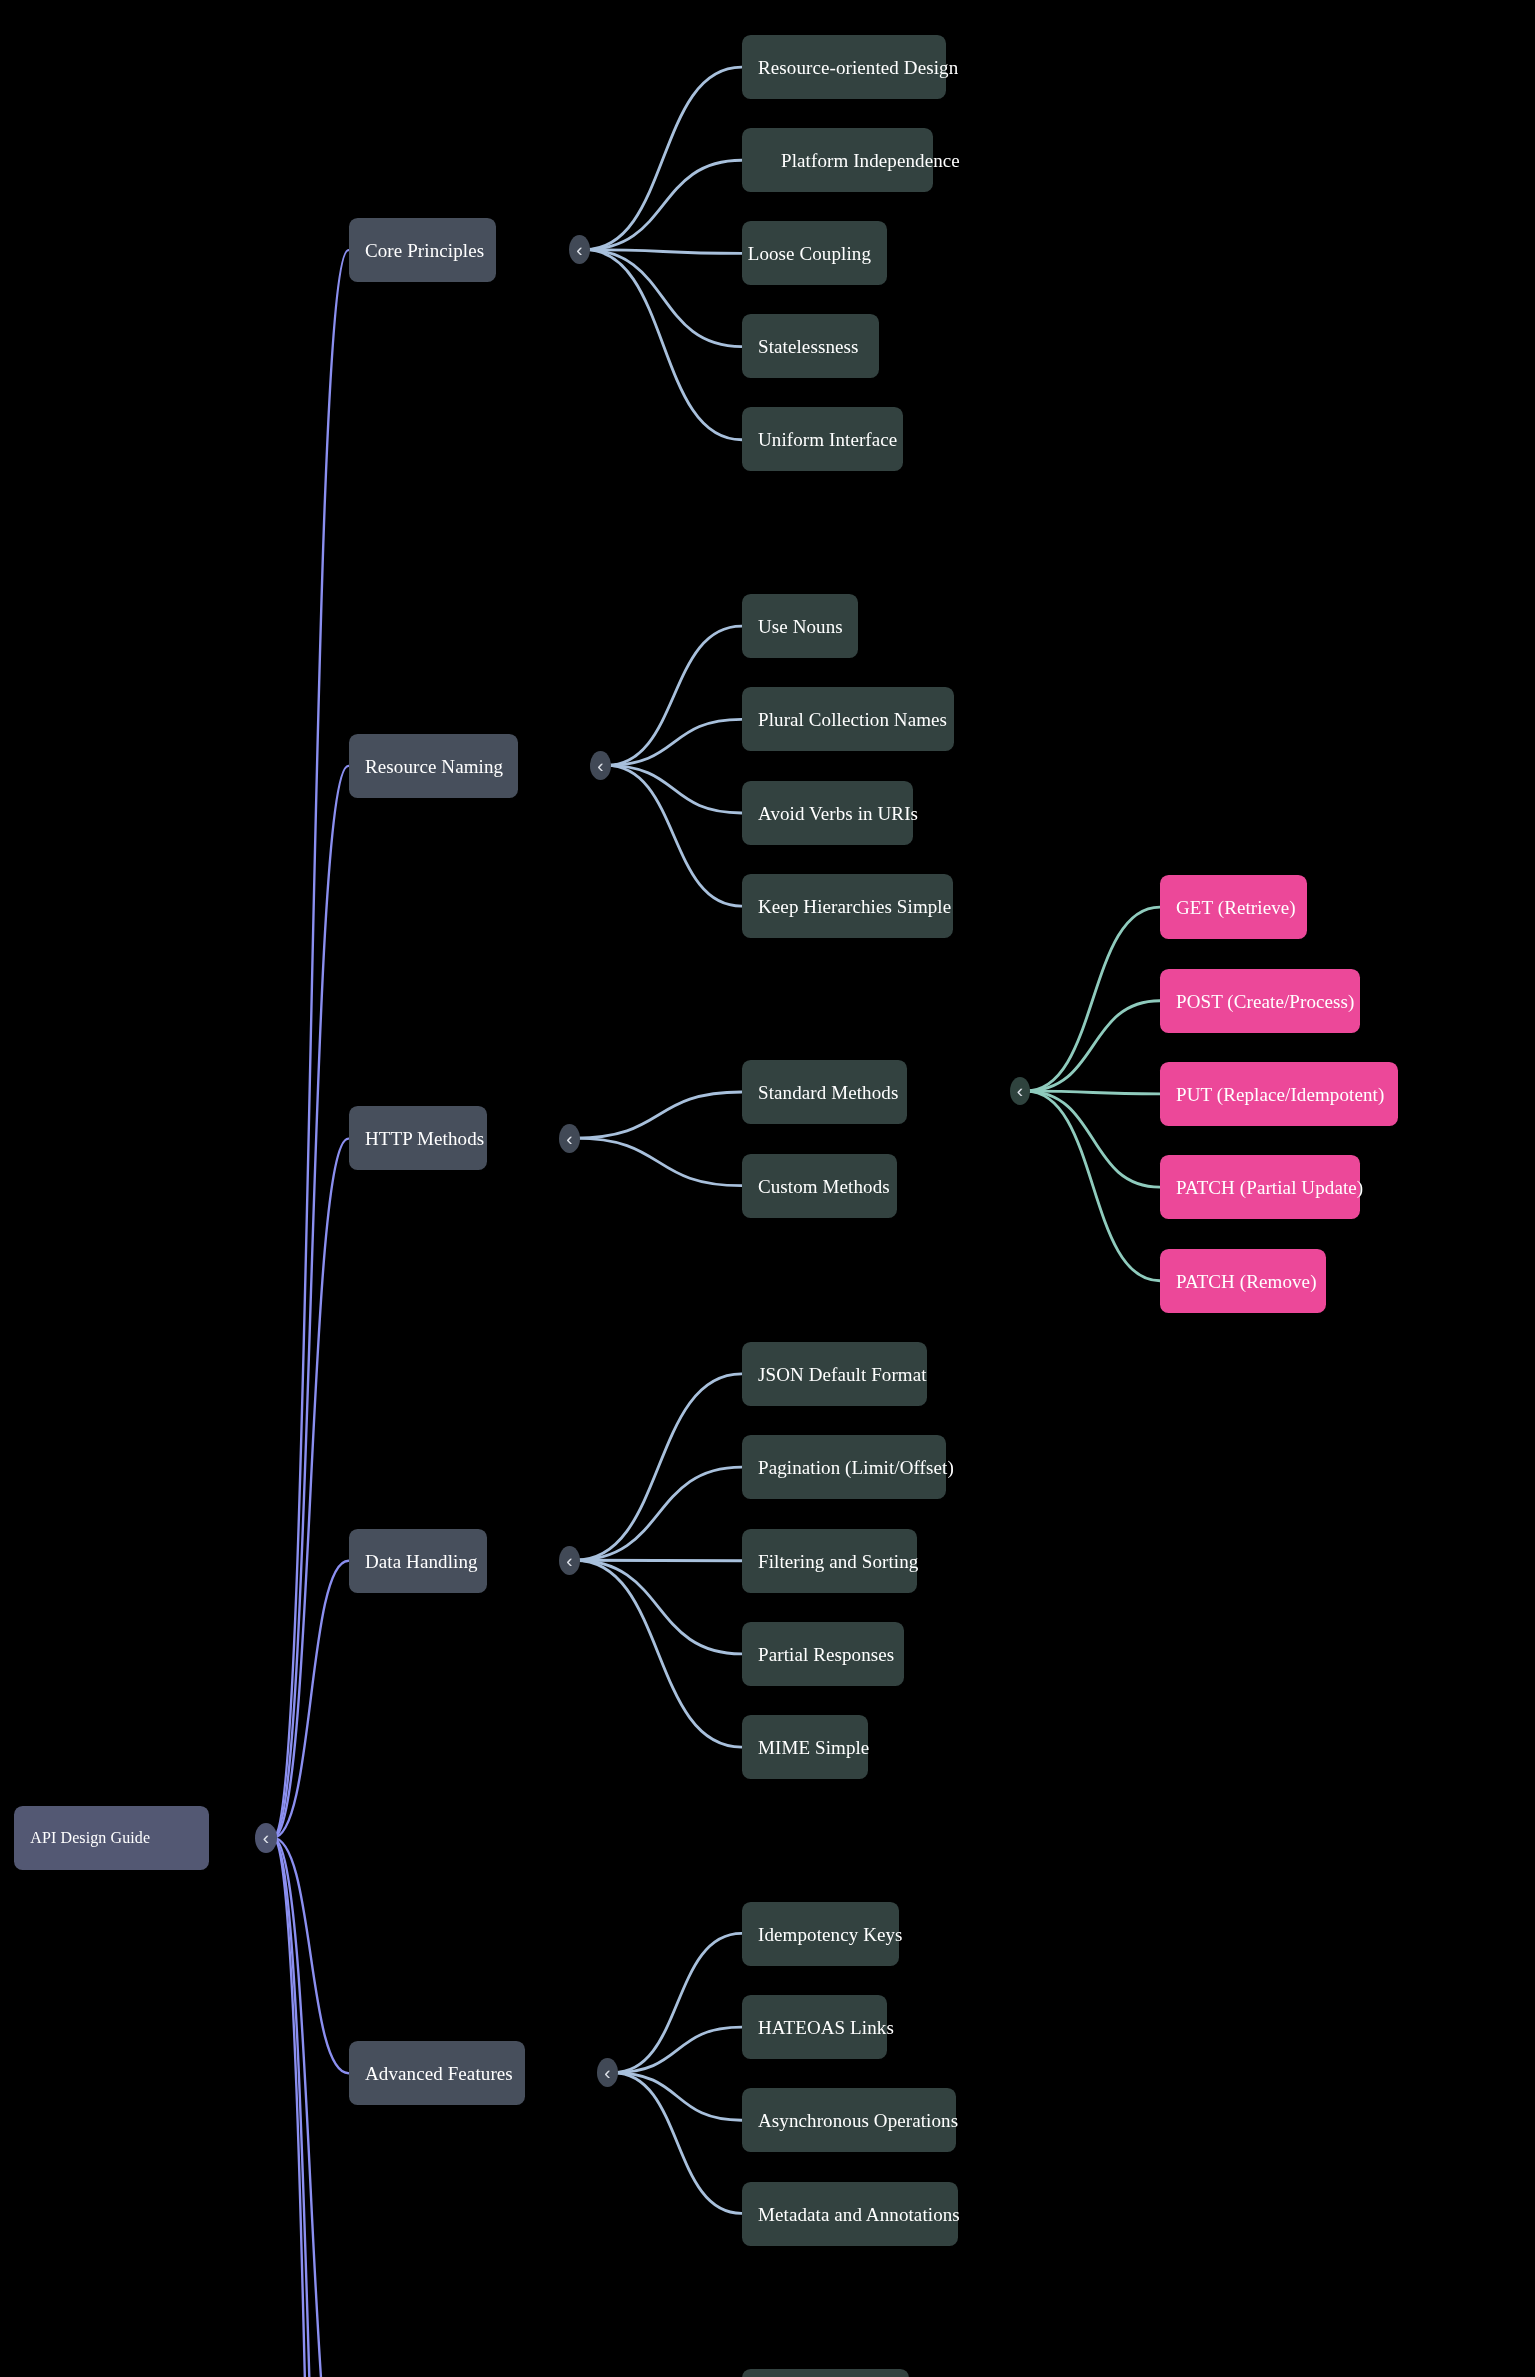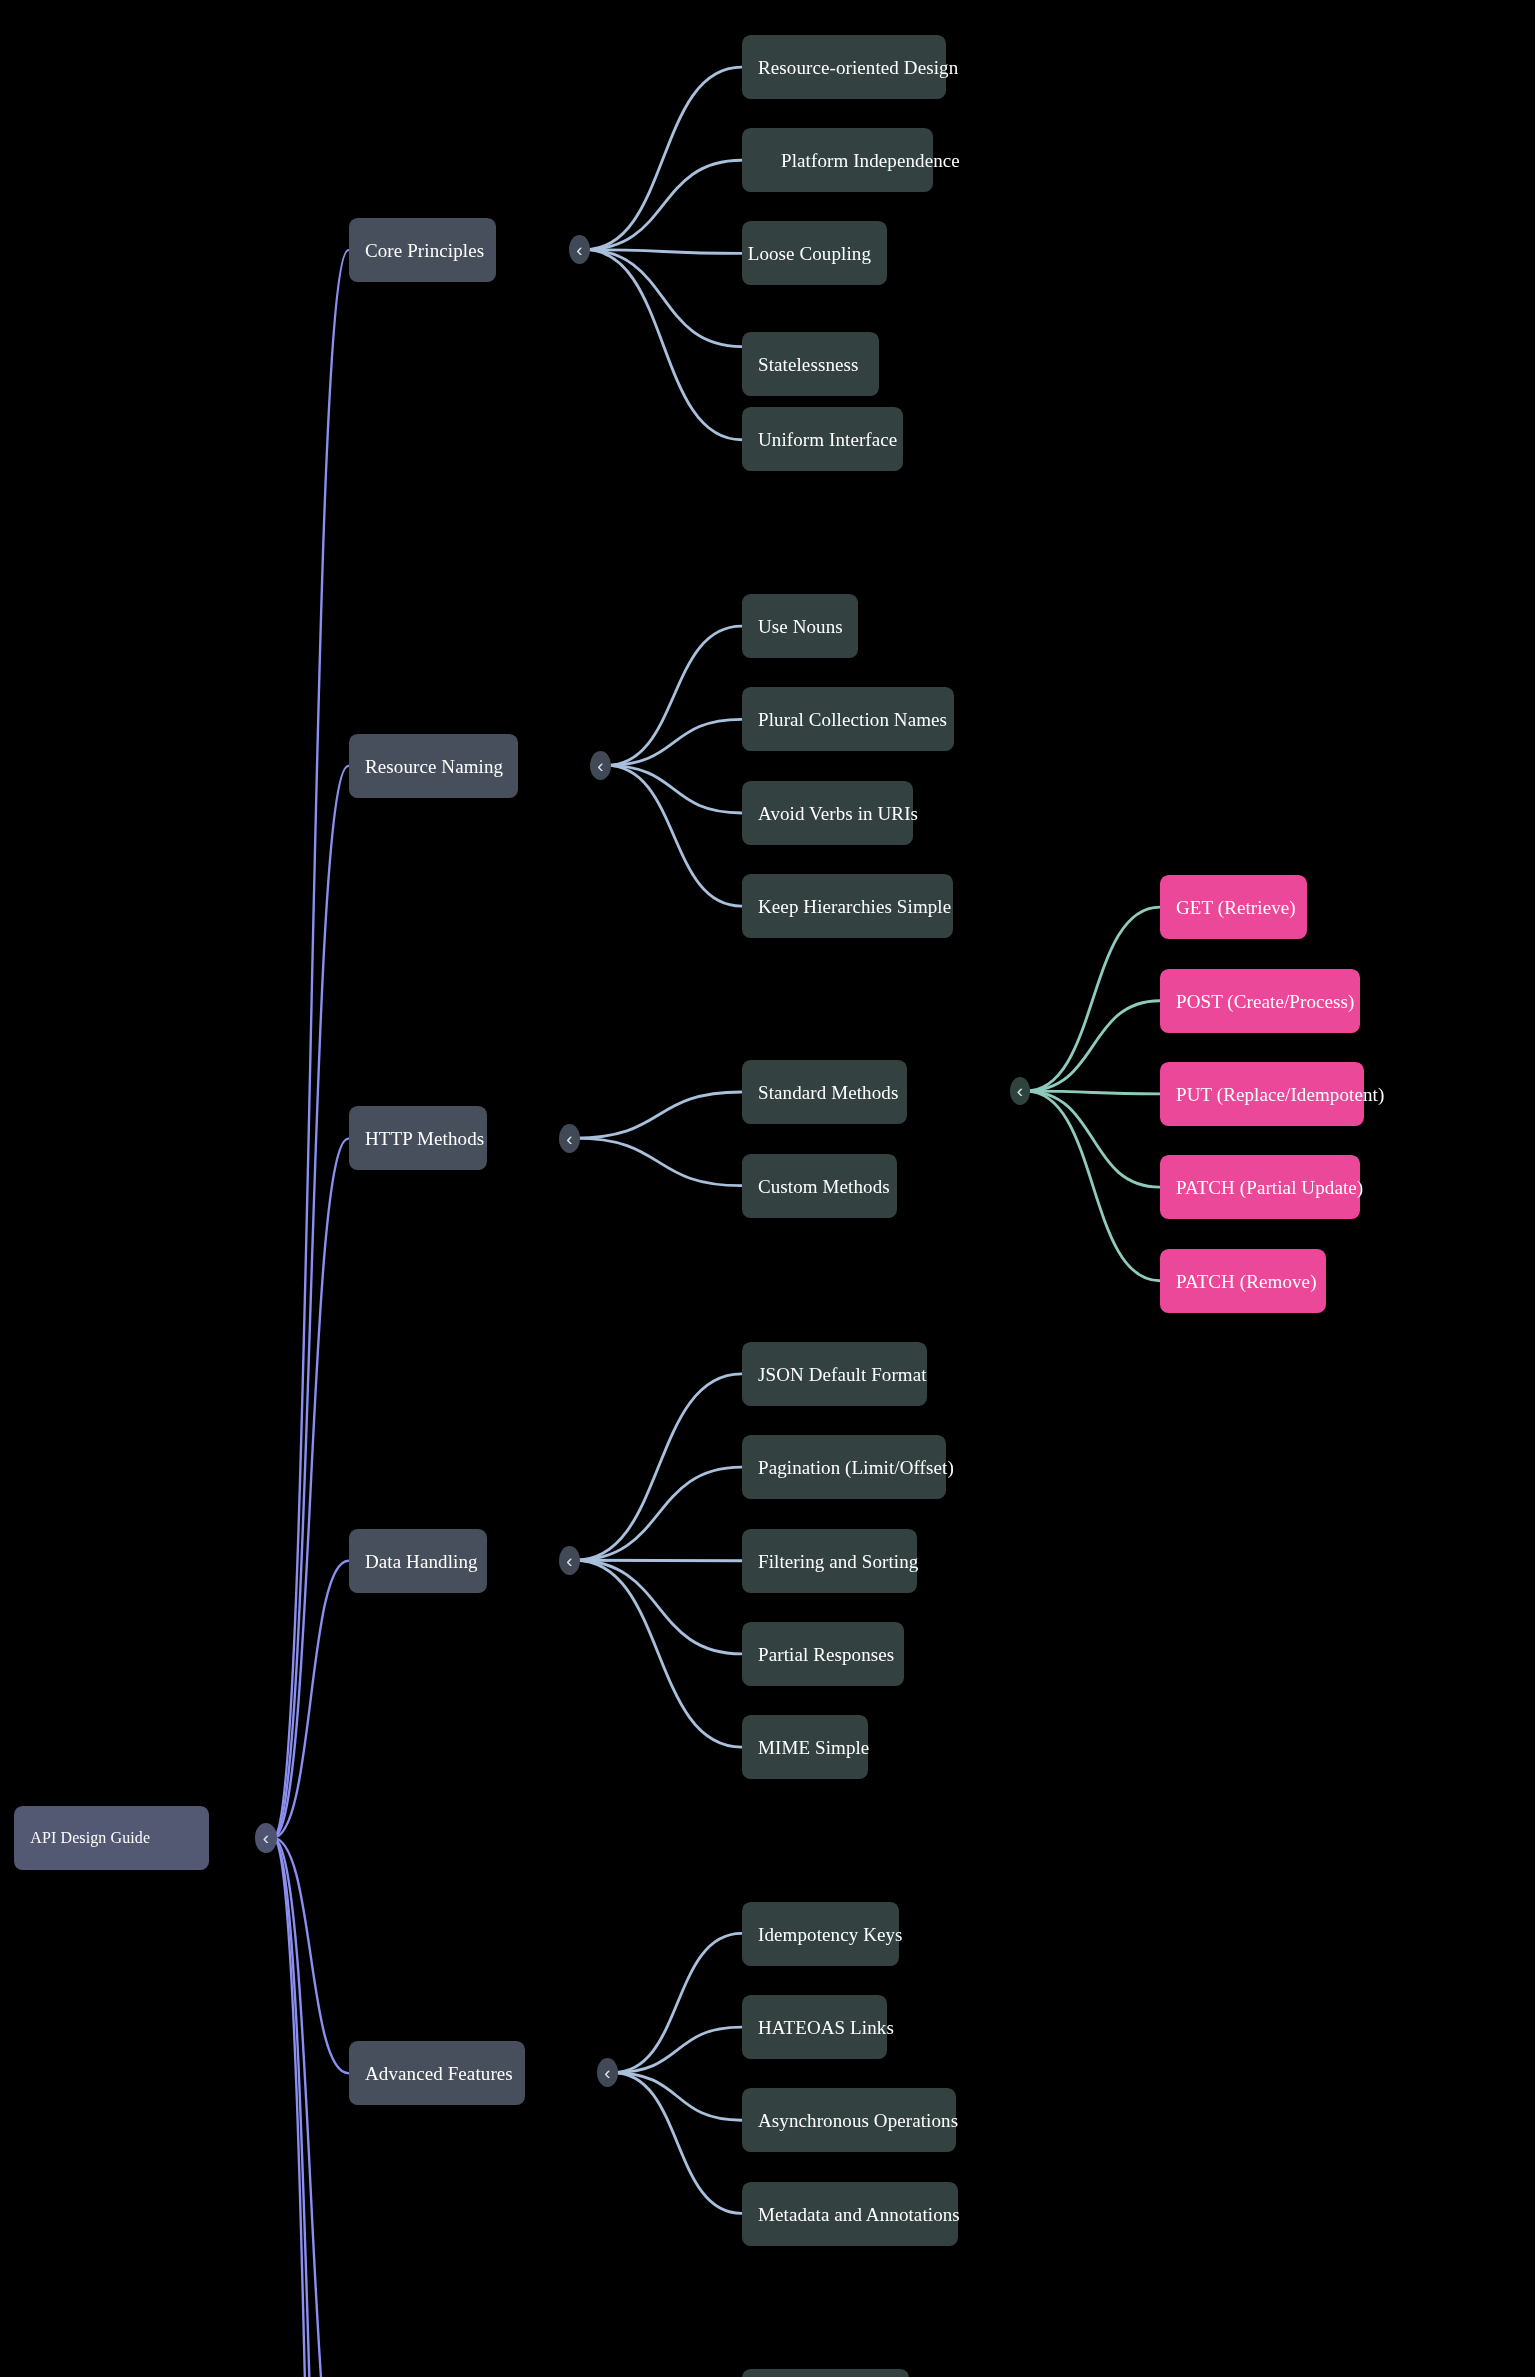--- a/index.html
+++ b/index.html
@@ -82,21 +82,21 @@
       <div class="toggle tg-branch" style="left: 569px; top: 235px;">‹</div>
       <div class="node n-leaf" style="left: 742px; top: 35px; width: 204px; height: 64px;">
         <span class="lbl">Resource-oriented Design</span>
       </div>
       <div class="node n-leaf" style="left: 742px; top: 128px; width: 191px; height: 64px; padding-left: 39px;">
         <span class="lbl">Platform Independence</span>
       </div>
       <div class="node n-leaf" style="left: 742px; top: 221px; width: 145px; height: 64px; justify-content: flex-end;">
         <span class="lbl">Loose Coupling</span>
       </div>
-      <div class="node n-leaf" style="left: 742px; top: 332px; width: 137px; height: 64px;">
+      <div class="node n-leaf" style="left: 742px; top: 314px; width: 137px; height: 64px;">
         <span class="lbl">Statelessness</span>
       </div>
       <div class="node n-leaf" style="left: 742px; top: 407px; width: 161px; height: 64px;">
         <span class="lbl">Uniform Interface</span>
       </div>
       <div class="node n-branch" style="left: 349px; top: 734px; width: 169px; height: 64px;">
         <span class="lbl">Resource Naming</span>
       </div>
       <div class="toggle tg-branch" style="left: 590px; top: 751px;">‹</div>
       <div class="node n-leaf" style="left: 742px; top: 594px; width: 116px; height: 64px;">
@@ -118,21 +118,21 @@
       <div class="node n-leaf" style="left: 742px; top: 1060px; width: 165px; height: 64px;">
         <span class="lbl">Standard Methods</span>
       </div>
       <div class="toggle tg-sub" style="left: 1010px; top: 1077px;">‹</div>
       <div class="node n-sub" style="left: 1160px; top: 875px; width: 147px; height: 64px;">
         <span class="lbl">GET (Retrieve)</span>
       </div>
       <div class="node n-sub" style="left: 1160px; top: 969px; width: 200px; height: 64px;">
         <span class="lbl">POST (Create/Process)</span>
       </div>
-      <div class="node n-sub" style="left: 1160px; top: 1062px; width: 204px; height: 64px; text-align: center;">
+      <div class="node n-sub" style="left: 1160px; top: 1062px; width: 238px; height: 64px; text-align: center;">
         <span class="lbl">PUT (Replace/Idempotent)</span>
       </div>
       <div class="node n-sub" style="left: 1160px; top: 1155px; width: 200px; height: 64px;">
         <span class="lbl">PATCH (Partial Update)</span>
       </div>
       <div class="node n-sub" style="left: 1160px; top: 1249px; width: 166px; height: 64px;">
         <span class="lbl">PATCH (Remove)</span>
       </div>
       <div class="node n-leaf" style="left: 742px; top: 1154px; width: 155px; height: 64px;">
         <span class="lbl">Custom Methods</span>

